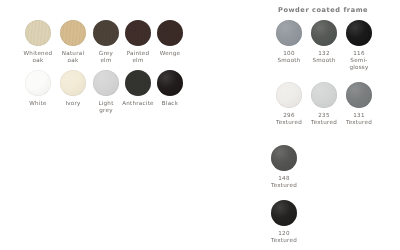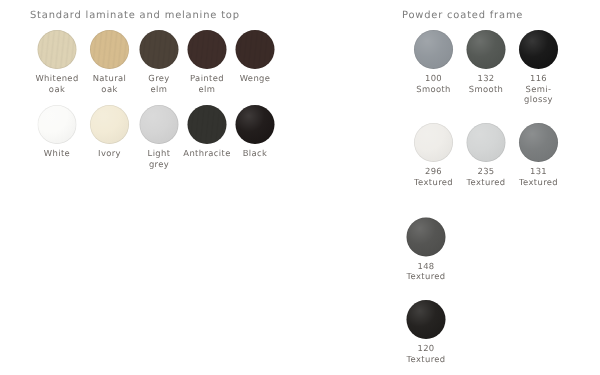--- a/index.html
+++ b/index.html
@@ -19,21 +19,21 @@
 
   
   .col-title {
     position: absolute;
     font-size: 6.6px;
     letter-spacing: 0.55px;
     color: #7c7c7c;
     white-space: nowrap;
   }
   #title-left  { left: 20px;  top: 6px; }
-  #title-right { left: 268px; top: 6px; }
+  #title-right { left: 278px; top: 6px; font-weight: bold; }
 
   
   .swatch {
     position: absolute;
     width: 52px;
     text-align: center;
   }
   .disc {
     width: 26px;
     height: 26px;
@@ -77,21 +77,20 @@
     letter-spacing: 0.25px;
   }
   .caption .num { display: block; }
   .caption .sub { display: block; }
 </style>
 </head>
 <body>
 
 <div class="page">
 
-  <div class="col-title" id="title-left">Standard laminate and melanine top</div>
 
   <div class="col-title" id="title-right">Powder coated frame</div>
 
   <div id="laminate-group">
       <div class="swatch" style="left: 12px; top: 20px;">
         <span class="disc wood light ring" style="background: rgb(221, 210, 180);"></span>
         <div class="caption">
           <span class="num">Whitened</span>
           <span class="sub">oak</span>
         </div>

